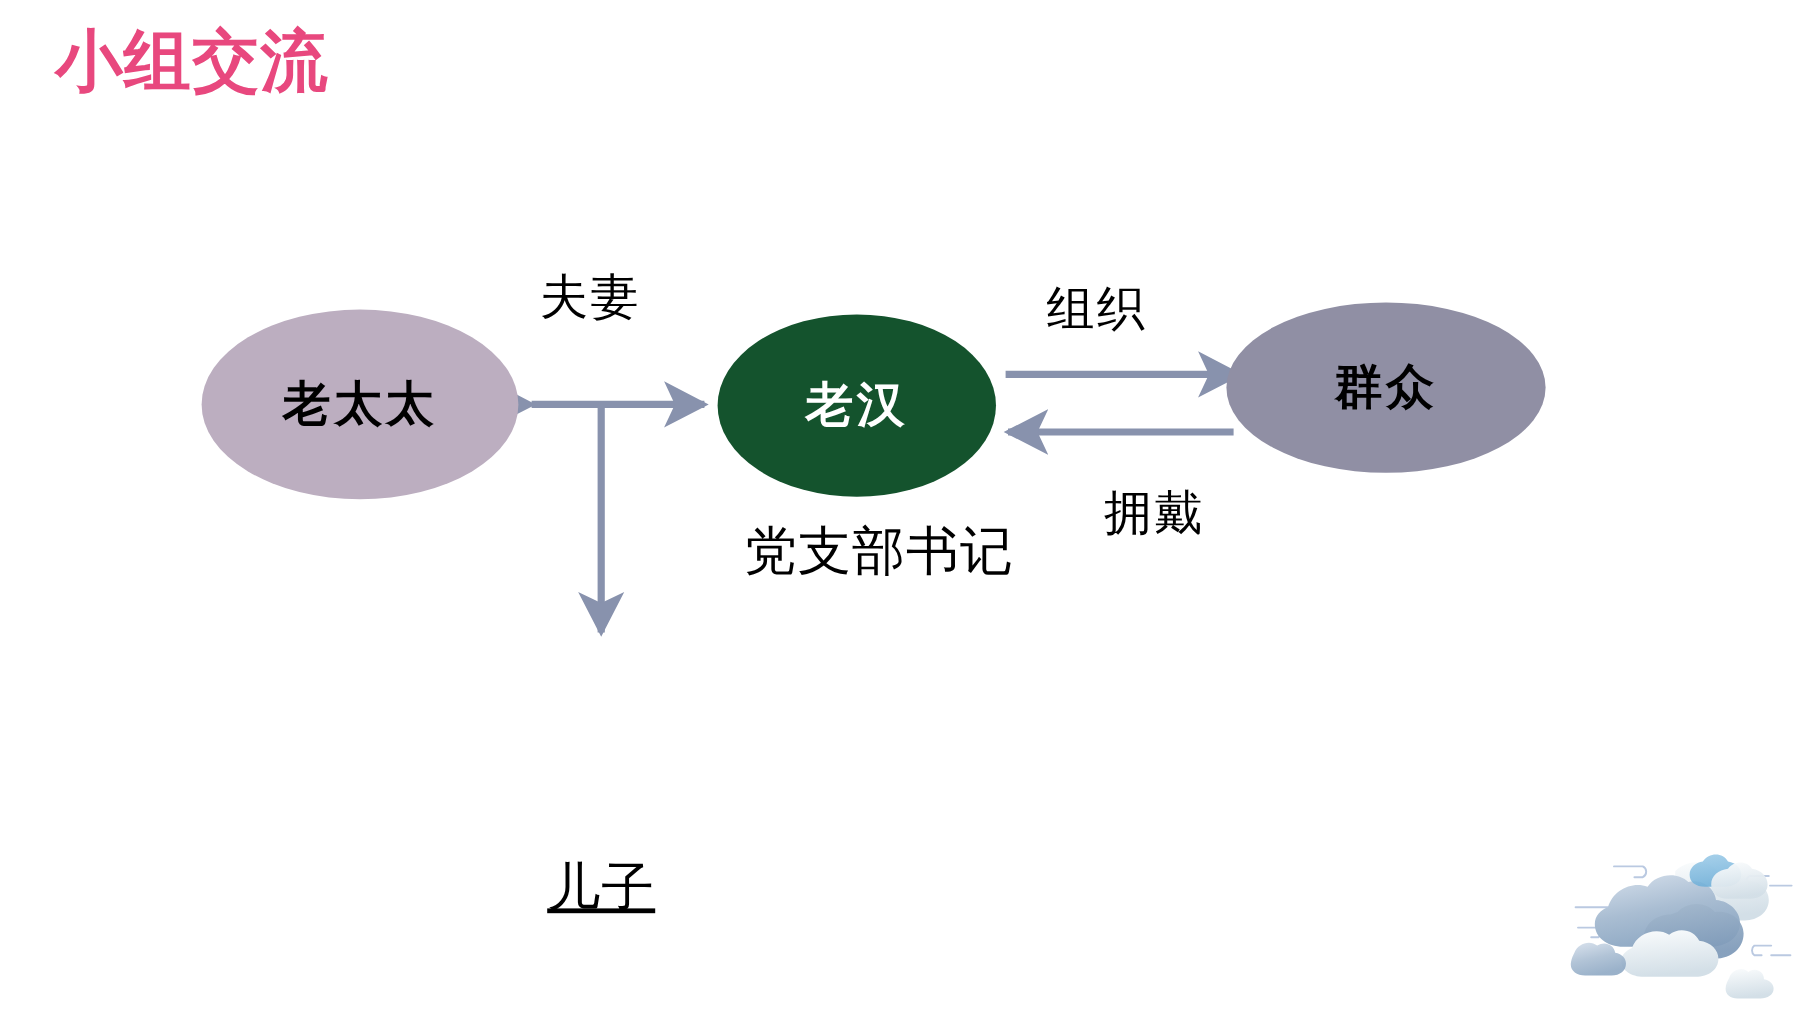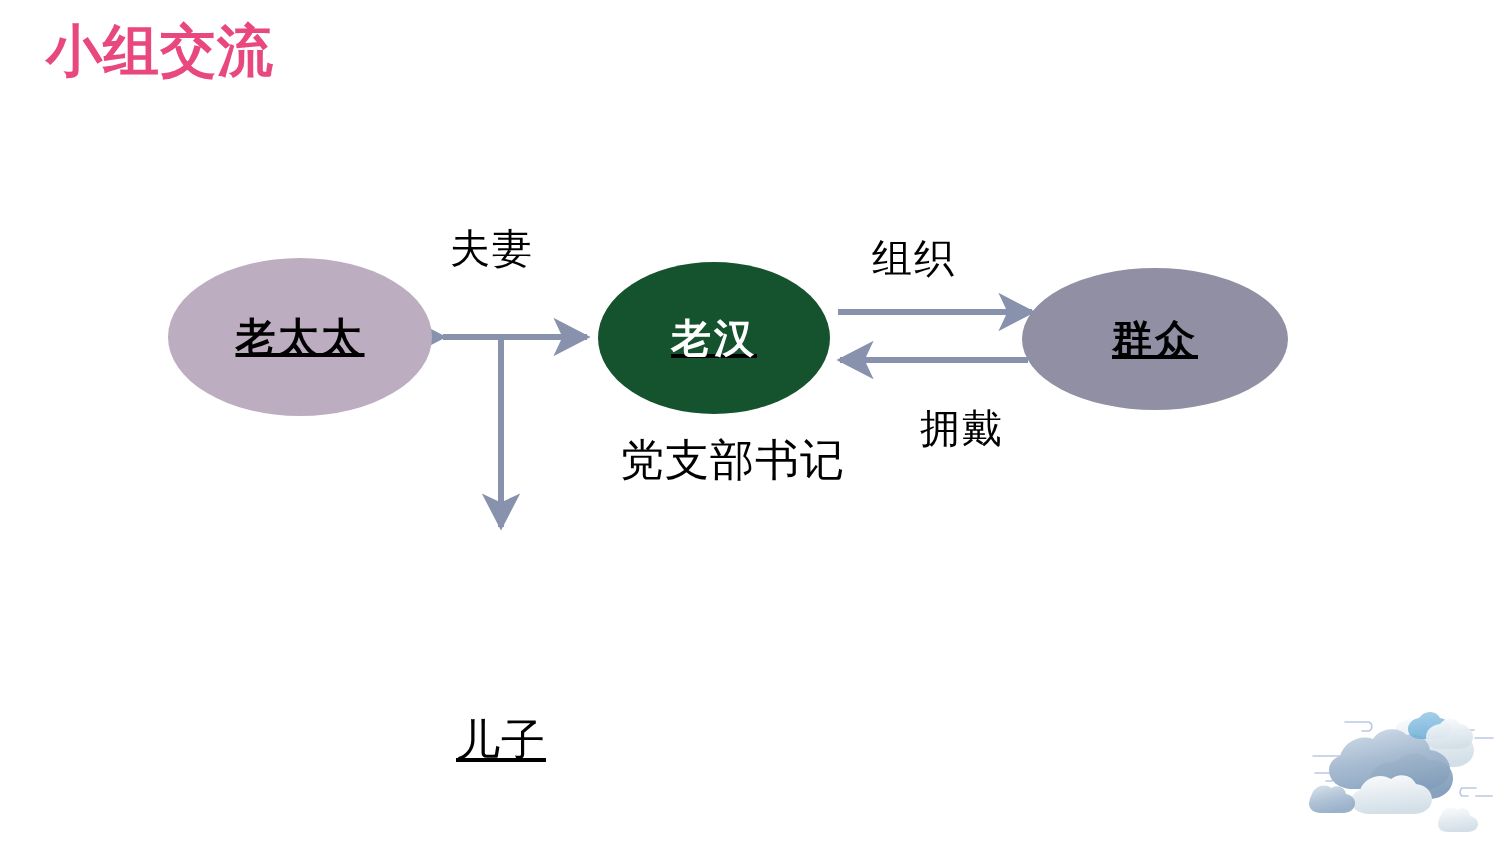--- a/index.html
+++ b/index.html
@@ -53,21 +53,20 @@
   }
 
   
   .node {
     position: absolute;
     display: flex;
     align-items: center;
     justify-content: center;
     border-radius: 50%;
     box-sizing: border-box;
-    text-decoration: underline;
   }
   .node-label {
     font-size: 40px;
     font-weight: bold;
     letter-spacing: 3px;
     line-height: 1;
     white-space: nowrap;
   }
 
   #node-laotaitai {
@@ -78,21 +77,21 @@
   #node-laotaitai .node-label { color: #000000; }
 
   #node-laohan {
     left: 598px; top: 262px;
     width: 232px; height: 152px;
     background: #14532d;
   }
   #node-laohan .node-label { color: #ffffff; }
 
   #node-qunzhong {
-    left: 1022px; top: 268px;
+    left: 1022px; top: 252px;
     width: 266px; height: 142px;
     background: #908FA4;
   }
   #node-qunzhong .node-label { color: #000000; }
 
   #node-xiaohuozi {
     left: 374px; top: 572px;
     width: 254px; height: 112px;
     background: #E5E4E7;
   }

